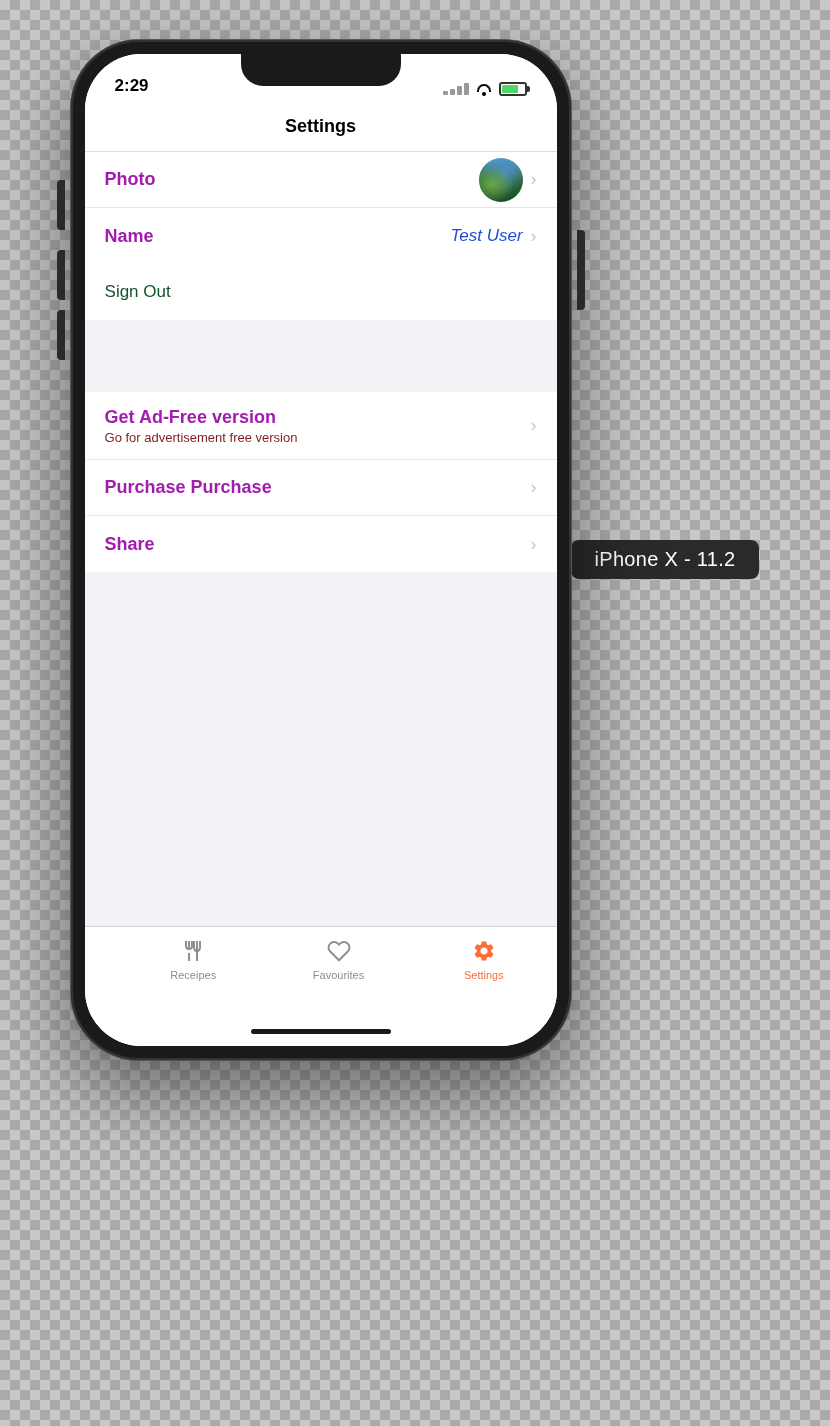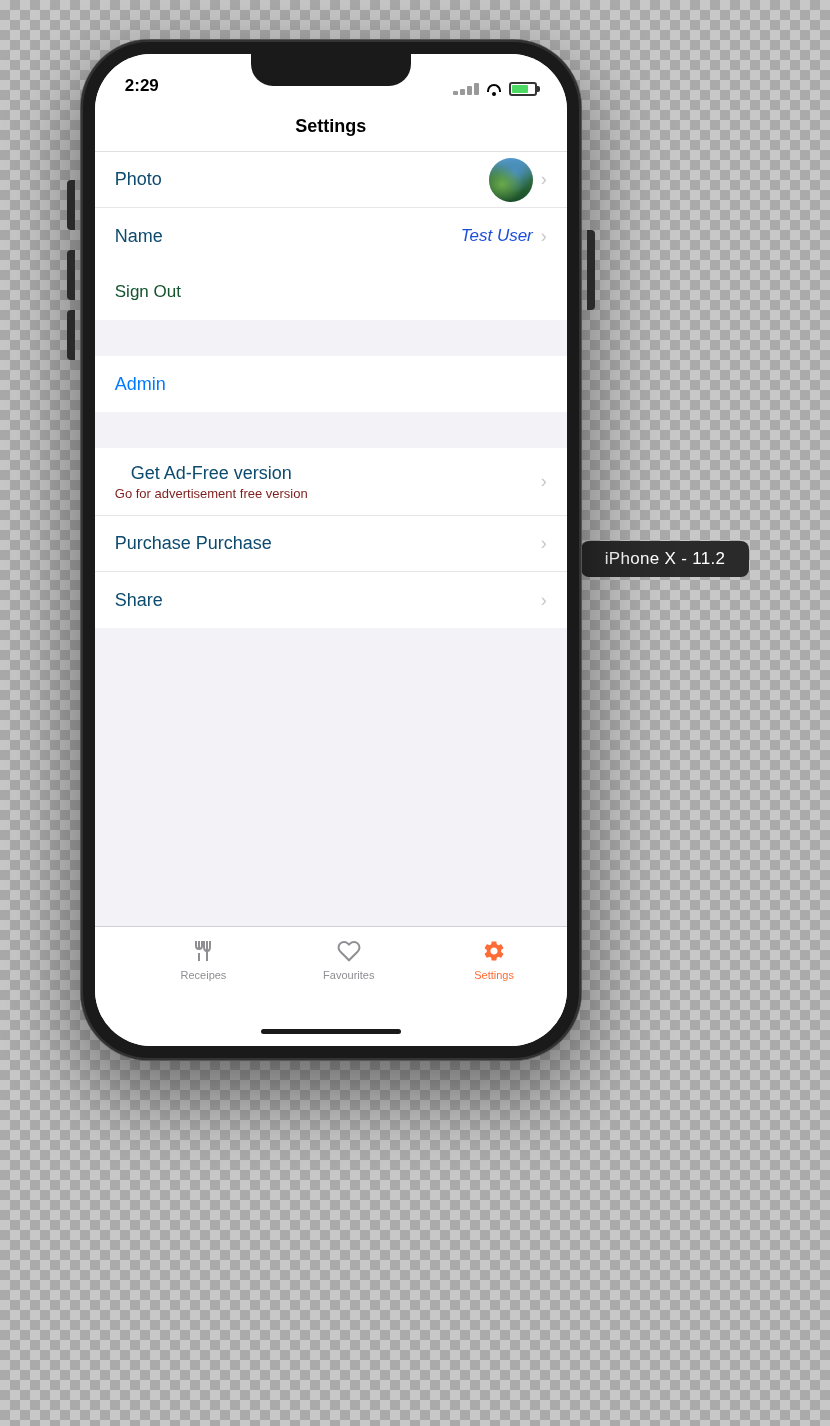--- a/index.html
+++ b/index.html
@@ -231,23 +231,22 @@
     }
 
     .list-item-left {
       display: flex;
       flex-direction: column;
       justify-content: center;
     }
 
     .list-item-label {
       font-size: 18px;
-      font-weight: 400;
-      color: #0c4a6e;
-      text-align: center;
+      font-weight: 700;
+      color: #a21caf;
     }
 
     .list-item-sublabel {
       font-size: 13px;
       color: #7f1d1d;
       margin-top: 2px;
     }
 
     .list-item-right {
       display: flex;
@@ -366,21 +365,21 @@
       height: 5px;
       background: #1a1a1a;
       border-radius: 3px;
     }
 
     
     .device-label {
       margin-top: 18px;
       background: #2a2a2a;
       color: white;
-      font-size: 17px;
+      font-size: 20px;
       font-weight: 500;
       padding: 8px 24px;
       border-radius: 8px;
       letter-spacing: 0.3px;
     }
   </style>
 </head>
 <body>
 
 <div class="phone-wrapper">
@@ -439,25 +438,20 @@
         </div>
 
         <div class="list-section">
           <div class="list-item">
             <span class="sign-out-item">Sign Out</span>
           </div>
         </div>
 
         <div class="section-divider"></div>
 
-        <div class="list-section">
-          <div class="list-item">
-            <span class="admin-item">Admin</span>
-          </div>
-        </div>
 
         <div class="section-divider"></div>
 
         <div class="list-section">
 
           <div class="list-item" style="min-height:68px;">
             <div class="list-item-left">
               <span class="list-item-label">Get Ad-Free version</span>
               <span class="list-item-sublabel">Go for advertisement free version</span>
             </div>

